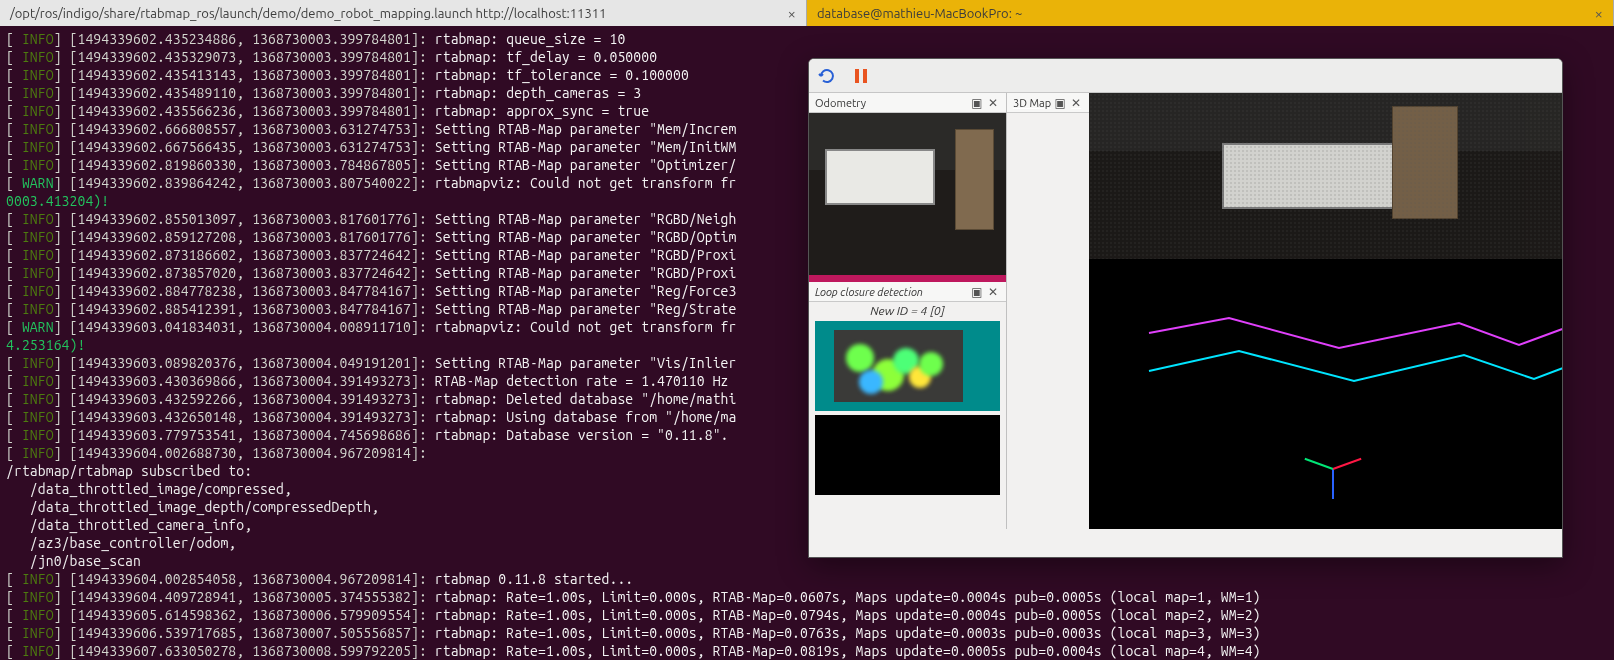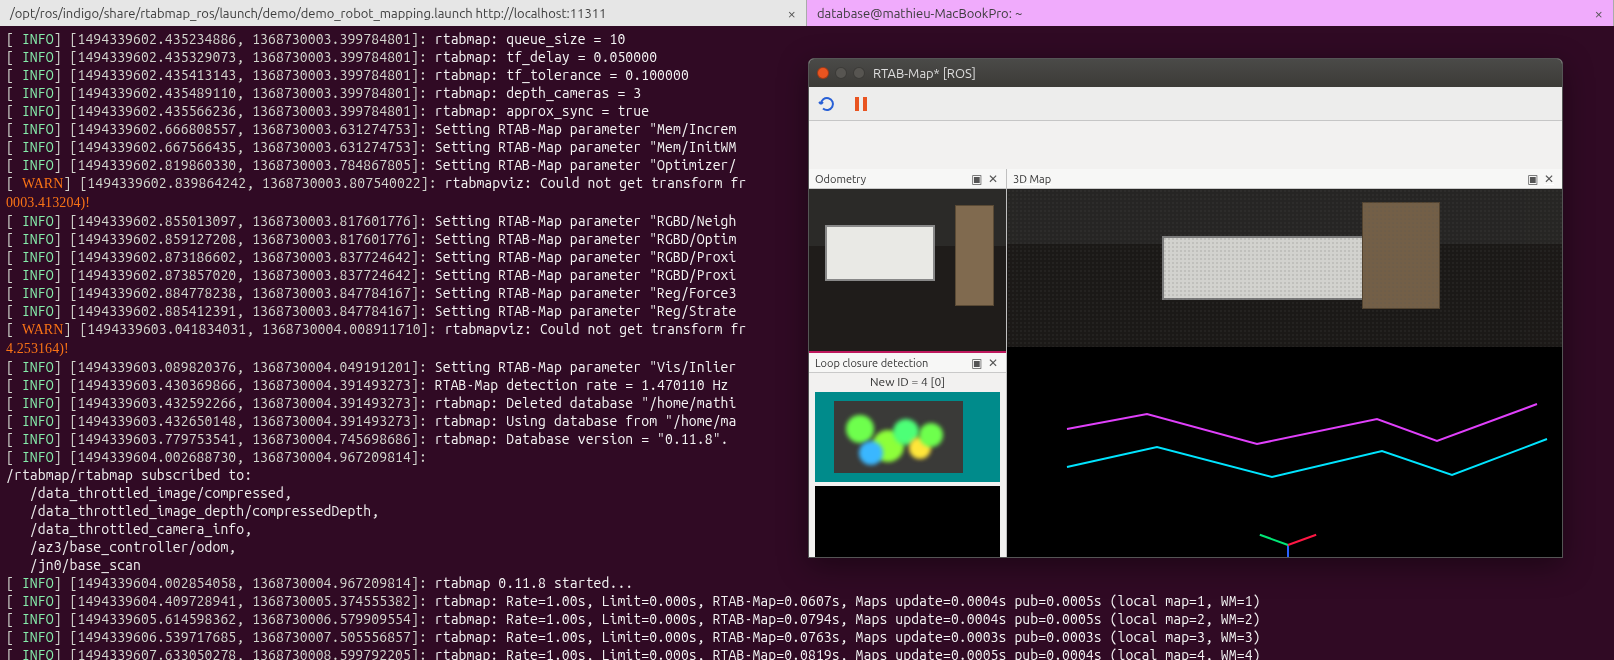--- a/index.html
+++ b/index.html
@@ -1,46 +1,46 @@
 <!DOCTYPE html>
 <html><head>
 <meta charset="utf-8">
 <style>
 * { margin:0; padding:0; box-sizing:border-box; }
 body { font-family:"Ubuntu","DejaVu Sans",sans-serif; background:#3b0a29; width:1614px; height:660px; overflow:hidden; position:relative; color:#fff; }
-.tabs { display:flex; height:26px; background:#f0abfc; font-size:13px; color:#3c3c3c; }
+.tabs { display:flex; height:26px; background:#eab308; font-size:13px; color:#3c3c3c; }
 .tab { display:flex; align-items:center; padding:0 10px; border-right:1px solid #aaa; flex:1; }
 .tab.active { background:#e6e6e6; }
 .tab .close { margin-left:auto; font-size:15px; color:#555; cursor:pointer; }
 .terminal { font-family:"Ubuntu Mono","DejaVu Sans Mono",monospace; font-size:14px; line-height:18px; white-space:pre; color:#eee; padding:4px 6px; background:#300a24; letter-spacing:0.1px; }
-.terminal .b { color:#86efac; }
-.terminal .y { color:#f97316;font-family:Liberation Serif, serif; }
+.terminal .b { color:#4d7c0f; }
+.terminal .y { color:#22c55e; }
 .terminal .msg { color:#f5f5f5;margin-top:24px; }
 .terminal .t { color:#d3d7cf; }
 .rtab-window { position:absolute; left:808px; top:58px; width:755px; height:500px; background:#f2f1f0; border:1px solid #555; border-radius:6px 6px 0 0; box-shadow:0 8px 30px rgba(0,0,0,.4); overflow:hidden; }
 .rtab-titlebar { height:28px; background:linear-gradient(#4a4a48,#3c3b37); display:flex; align-items:center; padding:0 8px; gap:8px; }
 .win-btns { display:flex; gap:6px; }
 .win-btn { width:12px; height:12px; border-radius:50%; border:1px solid rgba(0,0,0,.3); }
 .win-btn.close { background:#e95420; }
 .win-btn.min { background:#575551; }
 .win-btn.max { background:#575551; }
 .rtab-title { color:#ddd; font-size:13px; }
 .rtab-toolbar { height:34px; background:#ededec; border-bottom:1px solid #c6c6c6; display:flex; align-items:center; padding:0 8px; gap:14px; }
 .ticon { width:20px; height:20px; display:flex; align-items:center; justify-content:center; }
-.rtab-body { display:flex; height:calc(100% - 62px);margin-top:48px; }
+.rtab-body { display:flex; height:calc(100% - 62px); }
 .rtab-left { width:198px; display:flex; flex-direction:column; border-right:1px solid #c0c0c0; }
 .panel-header { height:20px; background:#f7f7f6; border-bottom:1px solid #c9c9c9; display:flex; align-items:center; padding:0 6px; font-size:11px; color:#333; }
 .panel-header .spacer { flex:1; }
 .panel-header .pbtn { width:14px; height:14px; margin-left:2px; display:flex; align-items:center; justify-content:center; color:#555; font-size:12px; }
 .odom-img { height:162px; background:#2b2b2b; position:relative; }
-.loop-panel { border-top:2px solid #be185d; }
+.loop-panel { border-top:7px solid #be185d;font-style:italic; }
 .loop-title { text-align:center; font-size:12px; color:#333; padding:2px 0 0; }
 .loop-img { height:90px; margin:4px 6px; position:relative; }
 .loop-below { background:#000; height:80px; margin:4px 6px; }
-.rtab-right { flex:1; display:flex; flex-direction:column;text-decoration:underline; }
+.rtab-right { flex:1; display:flex; flex-direction:row;text-decoration:underline; }
 .map3d { flex:1; background:#000; position:relative; overflow:hidden; }
 
 .room-scene { position:absolute; inset:0; background:
   linear-gradient(180deg,#2b2a28 0%,#2b2a28 35%,#1f1c1a 35%,#1f1c1a 100%); }
 .whiteboard { position:absolute; left:8%; top:22%; width:56%; height:35%; background:#e9e9e5; border:2px solid #888; }
 .door { position:absolute; right:6%; top:10%; width:20%; height:62%; background:#806a4f; border:1px solid #5a4a35; }
 .blob { position:absolute; border-radius:50%; filter:blur(2px); }
 .axes { position:absolute; bottom:30px; left:45%; width:60px; height:60px; }
 .axes .ax { position:absolute; left:30px; top:30px; width:2px; height:30px; transform-origin:top center; }
 </style>
@@ -88,28 +88,20 @@
    /data_throttled_camera_info,
    /az3/base_controller/odom,
    /jn0/base_scan
 <span class="t">[ </span><span class="b">INFO</span><span class="t">] [1494339604.002854058, 1368730004.967209814]: </span><span class="msg">rtabmap 0.11.8 started...</span>
 <span class="t">[ </span><span class="b">INFO</span><span class="t">] [1494339604.409728941, 1368730005.374555382]: </span><span class="msg">rtabmap: Rate=1.00s, Limit=0.000s, RTAB-Map=0.0607s, Maps update=0.0004s pub=0.0005s (local map=1, WM=1)</span>
 <span class="t">[ </span><span class="b">INFO</span><span class="t">] [1494339605.614598362, 1368730006.579909554]: </span><span class="msg">rtabmap: Rate=1.00s, Limit=0.000s, RTAB-Map=0.0794s, Maps update=0.0004s pub=0.0005s (local map=2, WM=2)</span>
 <span class="t">[ </span><span class="b">INFO</span><span class="t">] [1494339606.539717685, 1368730007.505556857]: </span><span class="msg">rtabmap: Rate=1.00s, Limit=0.000s, RTAB-Map=0.0763s, Maps update=0.0003s pub=0.0003s (local map=3, WM=3)</span>
 <span class="t">[ </span><span class="b">INFO</span><span class="t">] [1494339607.633050278, 1368730008.599792205]: </span><span class="msg">rtabmap: Rate=1.00s, Limit=0.000s, RTAB-Map=0.0819s, Maps update=0.0005s pub=0.0004s (local map=4, WM=4)</span></div>
 
 <div class="rtab-window">
-  <div class="rtab-titlebar">
-    <div class="win-btns">
-      <div class="win-btn close"></div>
-      <div class="win-btn min"></div>
-      <div class="win-btn max"></div>
-    </div>
-    <span class="rtab-title">RTAB-Map* [ROS]</span>
-  </div>
   <div class="rtab-toolbar">
     <div class="ticon">
       <svg width="20" height="20" viewBox="0 0 20 20">
           <path fill="none" stroke="#2860d6" stroke-width="2" d="M4 10a6 6 0 1 1 2 4.5M4 10l-2-2m2 2 2-2"></path>
         </svg>
     </div>
     <div class="ticon">
       <svg width="16" height="16" viewBox="0 0 16 16">
           <rect x="2" y="1" width="4" height="14" fill="#e95420"></rect>
           <rect x="10" y="1" width="4" height="14" fill="#e95420"></rect>

